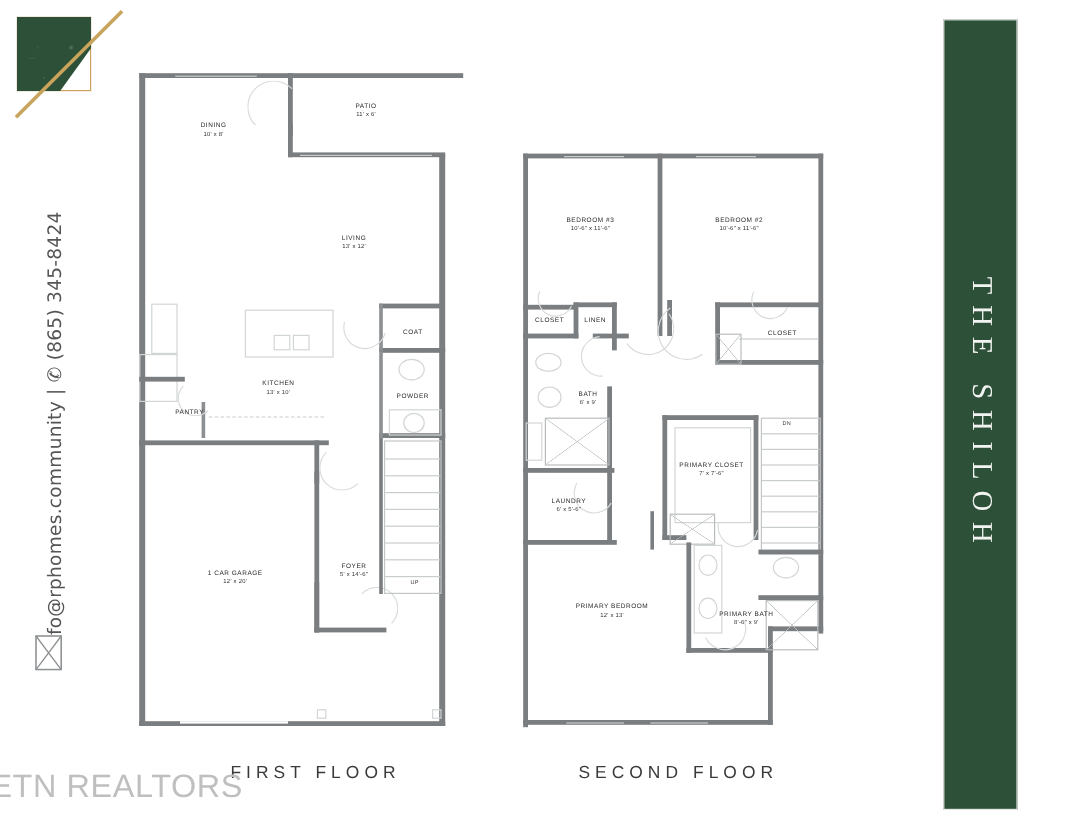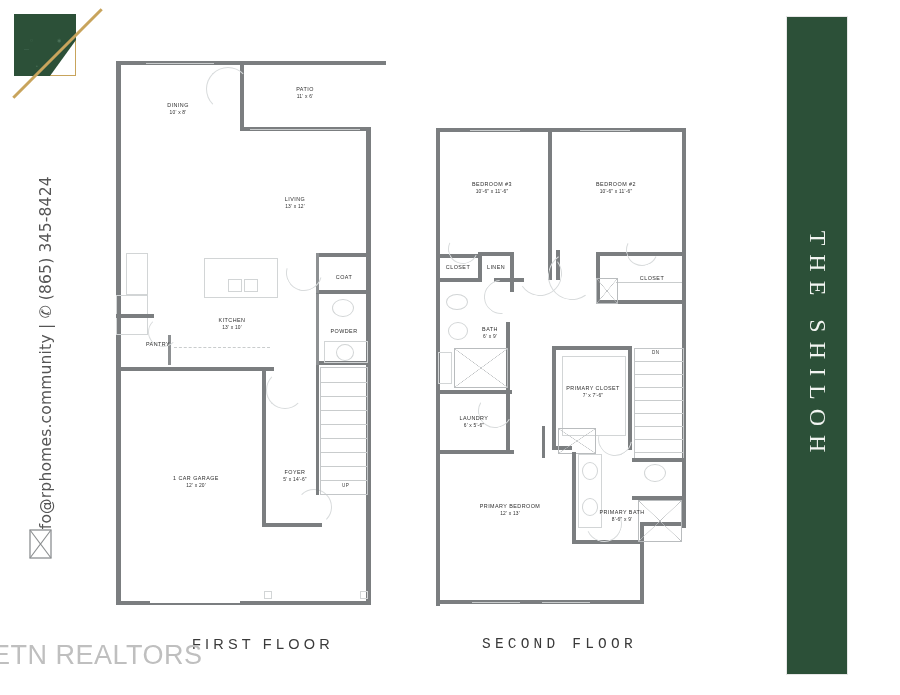--- a/index.html
+++ b/index.html
@@ -291,19 +291,19 @@
   <div class="rm" style="left:80px;top:380px;">
     <div>PRIMARY BEDROOM</div>
       <div class="d">12' x 13'</div>
     </div>
   <div class="rm" style="left:192px;top:386px;">
     <div>PRIMARY BATH</div>
       <div class="d">8'-6" x 9'</div>
     </div>
 </div>
 
-<div class="floor-label" style="left:482px;top:636px;font-family:Liberation Mono, monospace;">SECOND FLOOR</div>
+<div class="floor-label" style="left:482px;top:636px;">SECOND FLOOR</div>
 
 <div id="banner">
   <div id="banner-text">THE SHILOH</div>
 </div>
 
 <div id="watermark">ETN REALTORS</div>
 
 </body></html>

